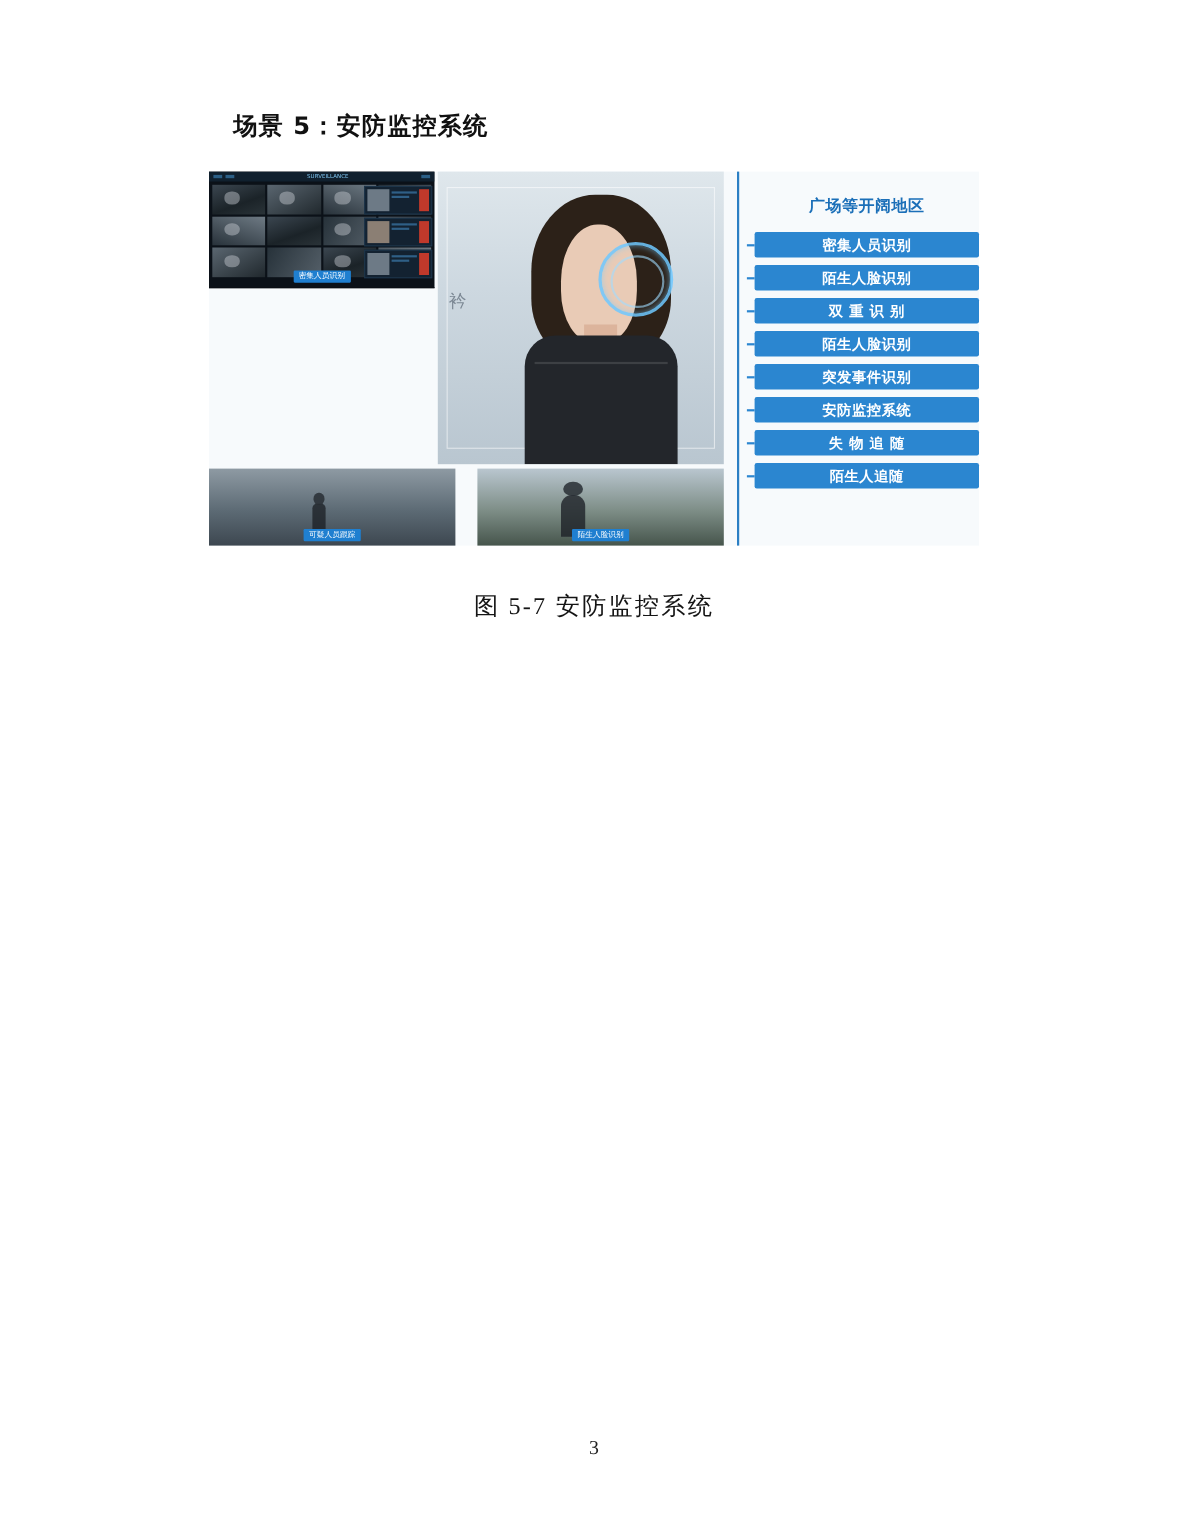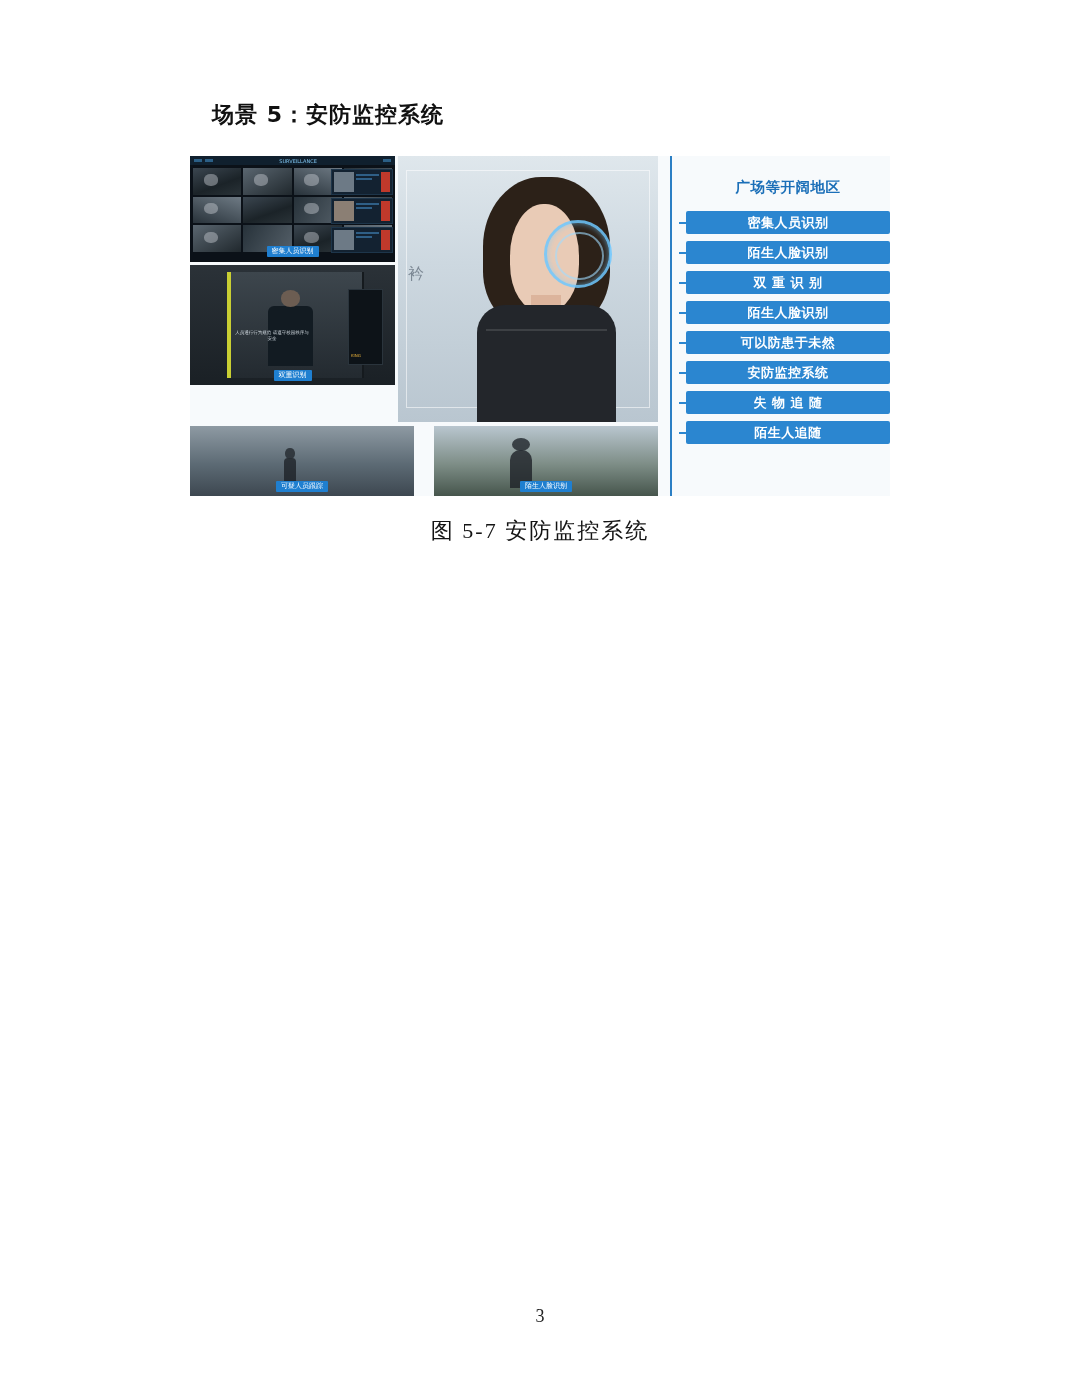--- a/index.html
+++ b/index.html
@@ -434,21 +434,21 @@
     top: 50%;
     width: 7px;
     height: 2px;
     background: #2b86d0;
     transform: translateY(-50%);
   }
   .fig-caption {
     text-align: center;
     font-size: 22px;
     letter-spacing: 2px;
-    margin: 20px 0 14px 0;
+    margin: 40px 0 14px 0;
     color: #141414;
   }
   .page-number {
     position: absolute;
     left: 0;
     right: 0;
     bottom: 58px;
     text-align: center;
     font-size: 18px;
     color: #222;
@@ -524,30 +524,20 @@
                 <span class="lines">
                     <span></span>
                     <span></span>
                   </span>
                 <span class="dot"></span>
               </div>
             </div>
             <div class="panel-caption">密集人员识别</div>
           </div>
 
-          <div class="cctv-door">
-            <div class="door-frame"></div>
-            <div class="door-person"></div>
-            <div class="door-kiosk">
-              <span>KING</span>
-            </div>
-            <div class="door-banner">人员通行行为规范
-请遵守校园秩序与安全</div>
-            <div class="panel-caption">双重识别</div>
-          </div>
         </div>
 
         <div class="fig-center">
           <div class="center-frame"></div>
           <div class="portrait">
             <span class="hair"></span>
             <span class="face"></span>
             <span class="neck"></span>
             <span class="torso"></span>
             <span class="shoulderline"></span>
@@ -567,21 +557,21 @@
           </div>
         </div>
 
         <div class="fig-right">
           <div class="title">广场等开阔地区</div>
           <div class="tag-list">
             <div class="tag">密集人员识别</div>
             <div class="tag">陌生人脸识别</div>
             <div class="tag">双 重 识 别</div>
             <div class="tag">陌生人脸识别</div>
-            <div class="tag">可以防患于未然</div>
+            <div class="tag">突发事件识别</div>
             <div class="tag">安防监控系统</div>
             <div class="tag">失 物 追 随</div>
             <div class="tag">陌生人追随</div>
           </div>
         </div>
 
       </div>
     </div>
 
     <div class="fig-caption">图 5-7 安防监控系统</div>

